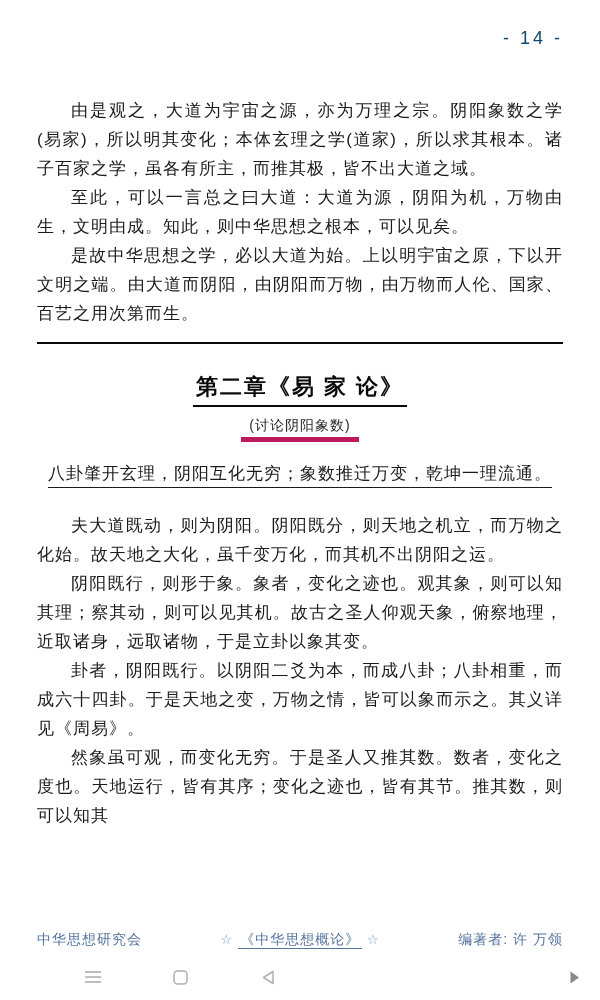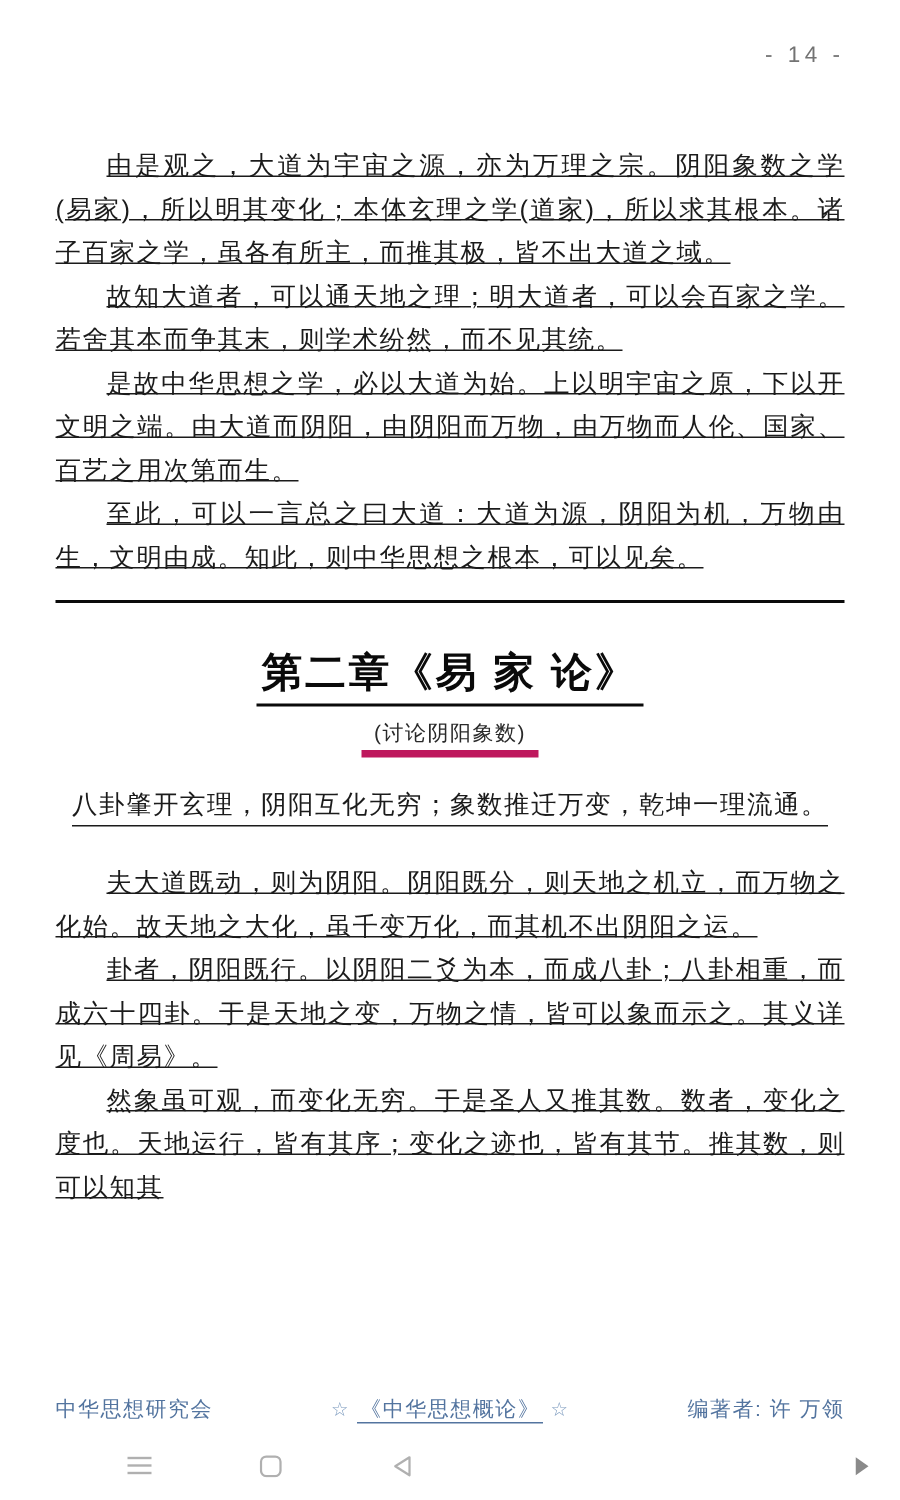--- a/index.html
+++ b/index.html
@@ -14,37 +14,37 @@
   body{
     font-family:"Liberation Sans","DejaVu Sans",sans-serif;
     width:600px;height:1000px;overflow:hidden;
   }
   .page{
     position:relative;width:600px;height:1000px;background:#ffffff;
     color:var(--text-color);
   }
   .page-number{
     position:absolute;top:28px;right:37px;
-    font-size:15px;color:#737373;letter-spacing:3px;text-align:center;
+    font-size:18px;color:#0c4a6e;letter-spacing:3px;text-align:center;
   }
   .content{
     position:absolute;top:96px;left:37px;right:37px;
   }
   .body-text p{
     font-size:17px;line-height:29px;letter-spacing:1px;
-    text-indent:2em;text-align:justify;color:var(--text-color);text-decoration:underline;
+    text-indent:2em;text-align:justify;color:var(--text-color);
   }
   .divider{
     height:2px;background:#0a0a0a;margin-top:14px;
   }
   .chapter-head{
     margin-top:28px;text-align:center;
   }
   .chapter-title{
-    display:inline-block;font-size:27px;font-weight:bold;
+    display:inline-block;font-size:22px;font-weight:bold;
     letter-spacing:2px;color:#0a0a0a;
     border-bottom:2px solid #0a0a0a;padding:0 3px 3px 3px;
   }
   .chapter-sub{
     margin-top:9px;text-align:center;
   }
   .chapter-subtitle{
     display:inline-block;font-size:14px;color:#2a2a2a;
     letter-spacing:1px;border-bottom:5px solid #be185d;
     padding:0 8px 2px 8px;
@@ -85,40 +85,40 @@
 <body>
 
 <div class="page">
 
   <div class="page-number">- 14 -</div>
 
   <div class="content">
 
     <div class="body-text part1">
       <p>由是观之，大道为宇宙之源，亦为万理之宗。阴阳象数之学(易家)，所以明其变化；本体玄理之学(道家)，所以求其根本。诸子百家之学，虽各有所主，而推其极，皆不出大道之域。</p>
-      <p>故知大道者，可以通天地之理；明大道者，可以会百家之学。若舍其本而争其末，则学术纷然，而不见其统。</p>
+      <p>至此，可以一言总之曰大道：大道为源，阴阳为机，万物由生，文明由成。知此，则中华思想之根本，可以见矣。</p>
       <p>是故中华思想之学，必以大道为始。上以明宇宙之原，下以开文明之端。由大道而阴阳，由阴阳而万物，由万物而人伦、国家、百艺之用次第而生。</p>
-      <p>至此，可以一言总之曰大道：大道为源，阴阳为机，万物由生，文明由成。知此，则中华思想之根本，可以见矣。</p>
     </div>
 
     <div class="divider"></div>
 
     <div class="chapter-head">
       <span class="chapter-title">第二章《易 家 论》</span>
     </div>
     <div class="chapter-sub">
       <span class="chapter-subtitle">(讨论阴阳象数)</span>
     </div>
 
     <div class="epigraph-row">
       <span class="epigraph">八卦肇开玄理，阴阳互化无穷；象数推迁万变，乾坤一理流通。</span>
     </div>
 
     <div class="body-text part2">
       <p>夫大道既动，则为阴阳。阴阳既分，则天地之机立，而万物之化始。故天地之大化，虽千变万化，而其机不出阴阳之运。</p>
+      <p>阴阳既行，则形于象。象者，变化之迹也。观其象，则可以知其理；察其动，则可以见其机。故古之圣人仰观天象，俯察地理，近取诸身，远取诸物，于是立卦以象其变。</p>
       <p>卦者，阴阳既行。以阴阳二爻为本，而成八卦；八卦相重，而成六十四卦。于是天地之变，万物之情，皆可以象而示之。其义详见《周易》。</p>
       <p>然象虽可观，而变化无穷。于是圣人又推其数。数者，变化之度也。天地运行，皆有其序；变化之迹也，皆有其节。推其数，则可以知其</p>
     </div>
 
   </div>
 
   <div class="footer">
     <span>中华思想研究会</span>
     <span class="center"><span class="star">☆</span> <span class="book-title">《中华思想概论》</span> <span class="star">☆</span></span>
     <span>编著者: 许 万领</span>

